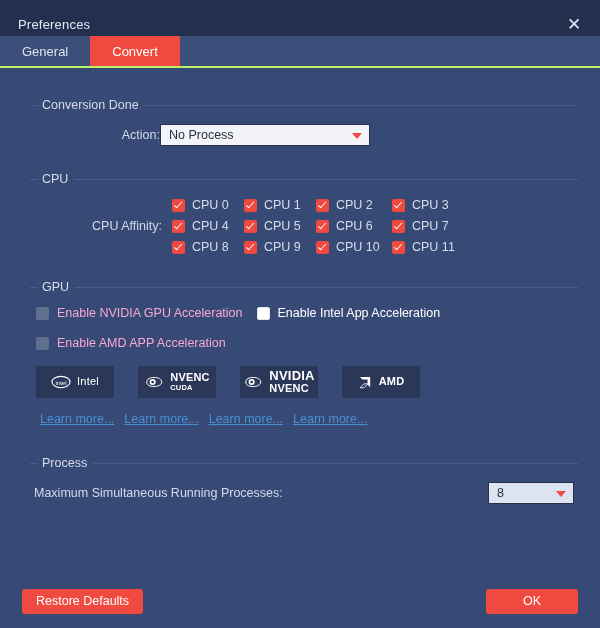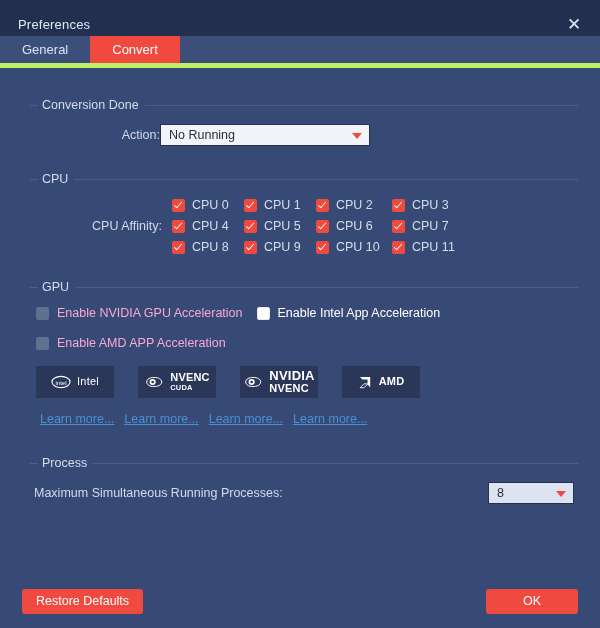--- a/index.html
+++ b/index.html
@@ -39,21 +39,21 @@
     cursor: pointer;
     font-family: "DejaVu Sans", sans-serif;
   }
 
   
   .tabstrip {
     height: 32px;
     background: #3c4e7a;
     display: flex;
     align-items: stretch;
-    border-bottom: 5px solid #bef264;
+    border-bottom: 2px solid #bef264;
   }
   .tab {
     display: flex; align-items: center; justify-content: center;
     padding: 0 22px;
     font-size: 13px;
     color: #dbe2f0;
     cursor: pointer;
     min-width: 82px;
   }
   .tab.active {
@@ -251,21 +251,21 @@
 
 <div class="content">
 
   <div class="group">
     <div class="group-line"></div>
     <span class="group-title">Conversion Done</span>
     <div class="group-body">
       <div class="row action-row">
         <span class="field-label action-label">Action:</span>
         <div class="select action">
-          <span>No Running</span>
+          <span>No Process</span>
           <span class="caret"></span>
         </div>
       </div>
     </div>
   </div>
 
   <div class="group">
     <div class="group-line"></div>
     <span class="group-title">CPU</span>
     <div class="group-body">

